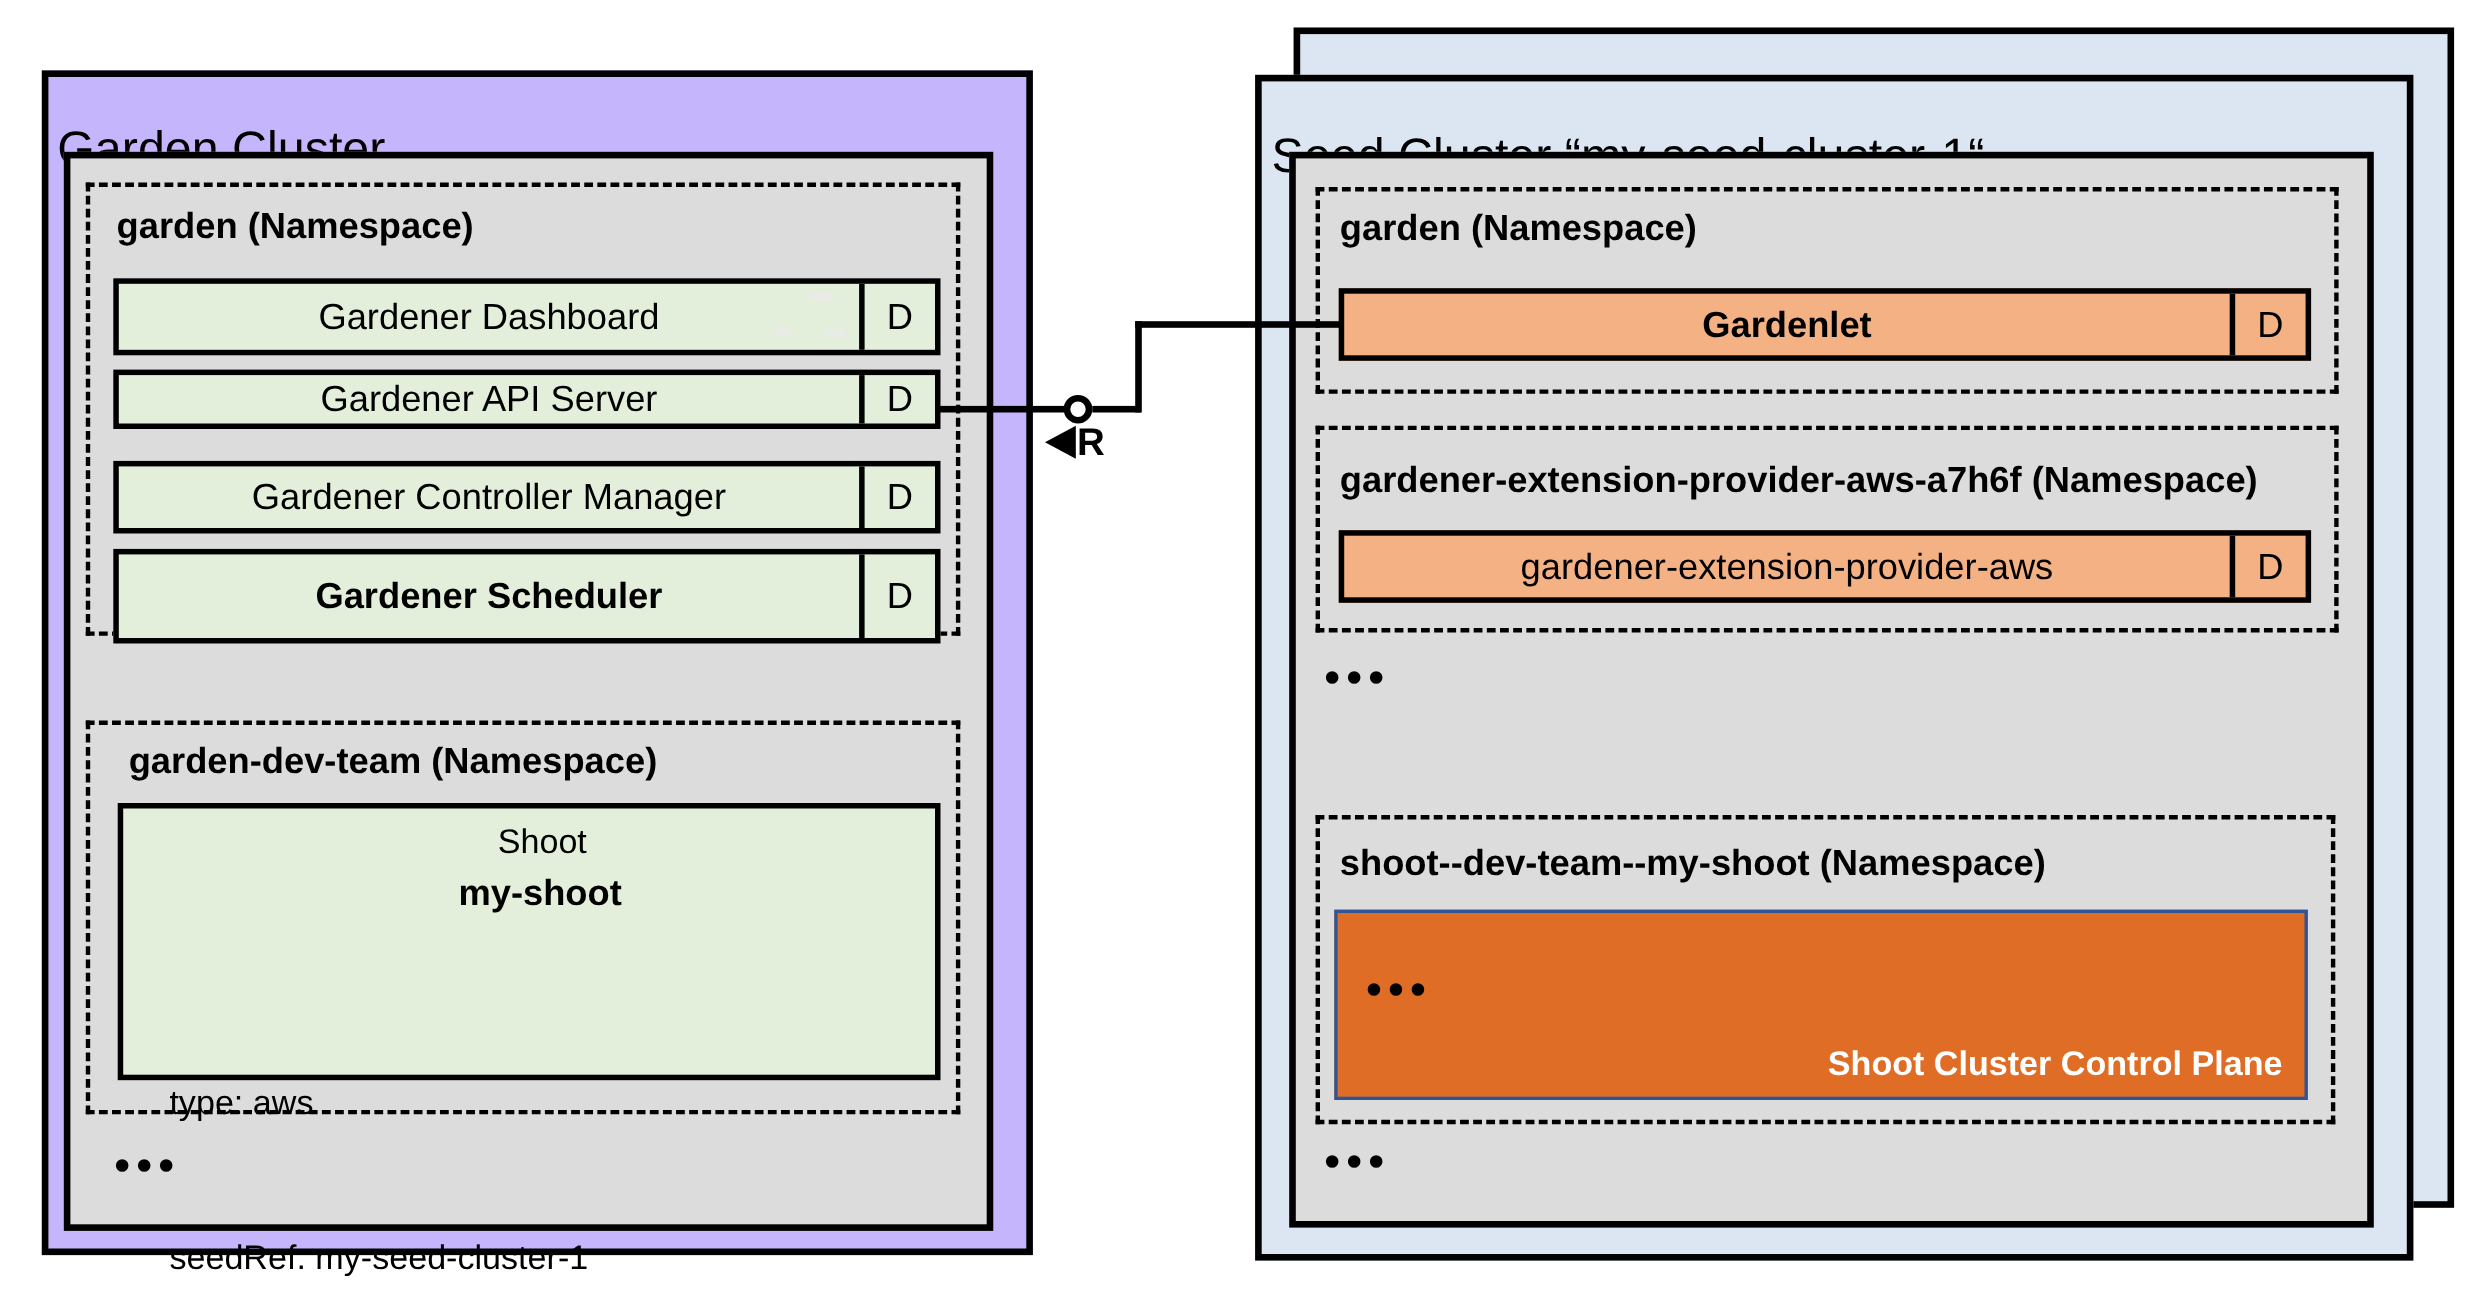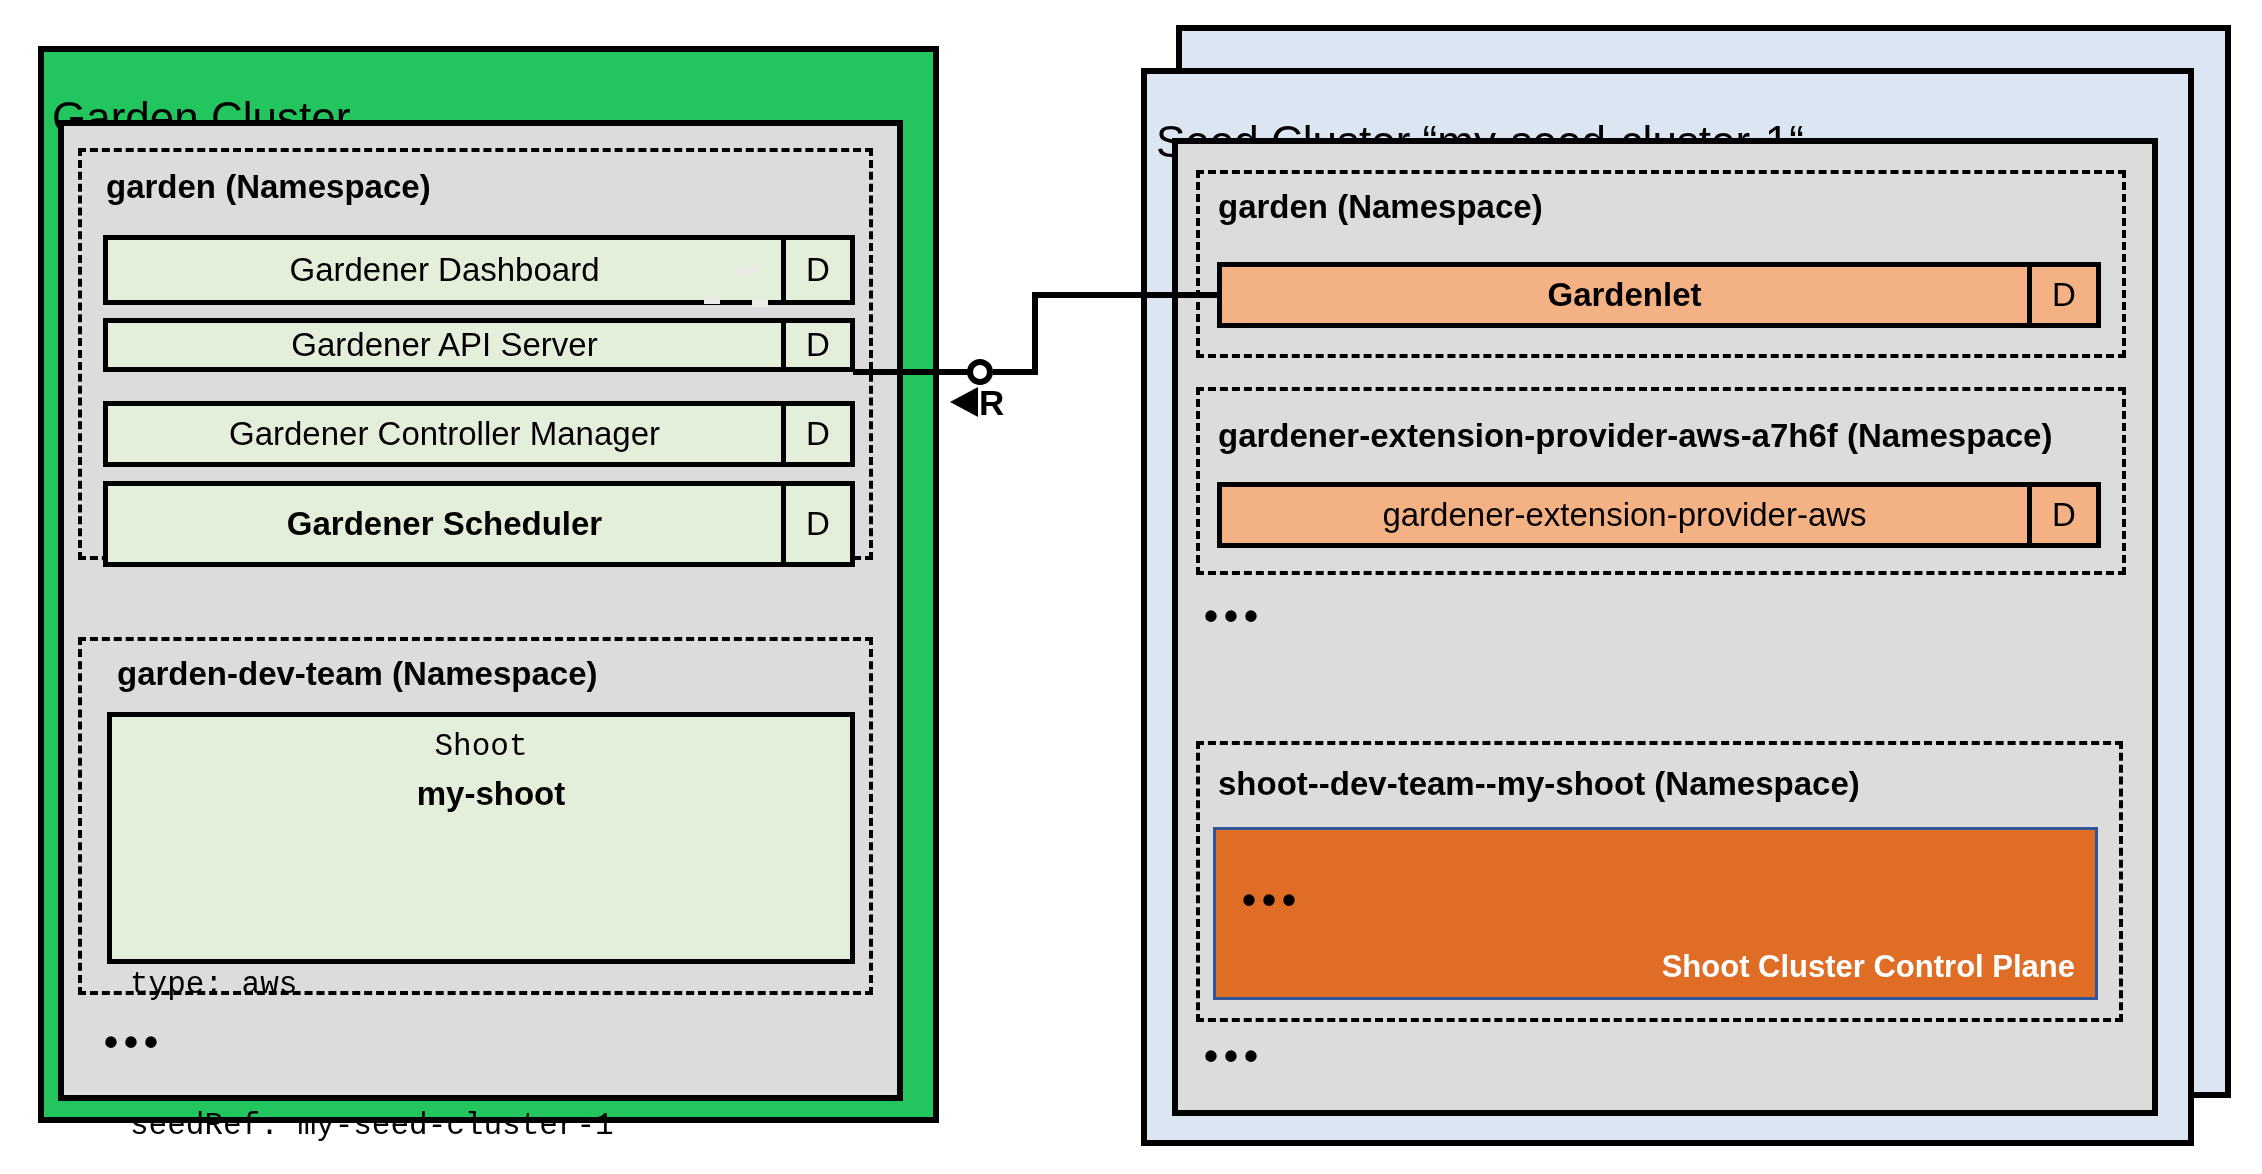--- a/index.html
+++ b/index.html
@@ -19,21 +19,21 @@
   
   .row{display:flex;align-items:stretch;border:5px solid #000;}
   .row.green{background:#e3efda;}
   .row.orange{background:#f4b183;}
   .row-name{flex:1;display:flex;align-items:center;justify-content:center;font-size:33px;white-space:nowrap;}
   .row-name.bold{font-weight:700;}
   .row-badge{width:64px;border-left:5px solid #000;display:flex;align-items:center;justify-content:center;font-size:33px;}
 
   
   .shootbox{background:#e3efda;border:5px solid #000;}
-  .mono{font-family:Liberation Mono, monospace;}
+  .mono{font-family:Liberation Sans, sans-serif;padding-left:24px;}
   .shoot-kind{position:absolute;left:0;right:0;top:12px;text-align:center;font-size:31px;}
   .shoot-name{position:absolute;left:0;right:0;top:58px;text-align:center;font-size:33px;font-weight:700;padding-left:20px;}
   .shoot-spec{position:absolute;left:18px;top:150px;font-size:31px;line-height:47px;white-space:pre;}
 
   
   .dots{font-size:40px;font-weight:700;letter-spacing:6px;line-height:40px;}
 
   
   .cpbox{background:#e06d26;border:3px solid #2f5597;}
   .cp-label{position:absolute;right:20px;bottom:12px;color:#fff;font-size:31px;font-weight:700;white-space:nowrap;}
@@ -44,21 +44,21 @@
   .arrowhead{width:0;height:0;border-right:28px solid #000;border-top:15px solid transparent;border-bottom:15px solid transparent;z-index:31;}
   .r-label{font-size:35px;font-weight:700;z-index:31;}
 
   .ghost{background:#e9ece6;z-index:5;}
 </style>
 </head>
 <body>
 
 <div id="canvas">
 
-  <section class="abs card" style="left:38px;top:46px;width:901px;height:1077px;background:#22c55e;z-index:1;">
+  <section class="abs card" style="left:38px;top:64px;width:901px;height:1077px;background:#c4b5fd;z-index:1;">
     <h2 class="card-title" style="left:8px;top:4px;">Garden Cluster</h2>
 
     <div class="abs graybox" style="left:14px;top:68px;width:845px;height:981px;">
 
       <div class="abs ns" style="left:14px;top:22px;width:795px;height:412px;">
         <div class="ns-label" style="left:24px;top:16px;">garden (Namespace)</div>
 
         <div class="abs row green" style="left:21px;top:83px;width:752px;height:70px;justify-content:flex-end;">
           <span class="row-name">Gardener Dashboard</span>
           <span class="row-badge">D</span>

